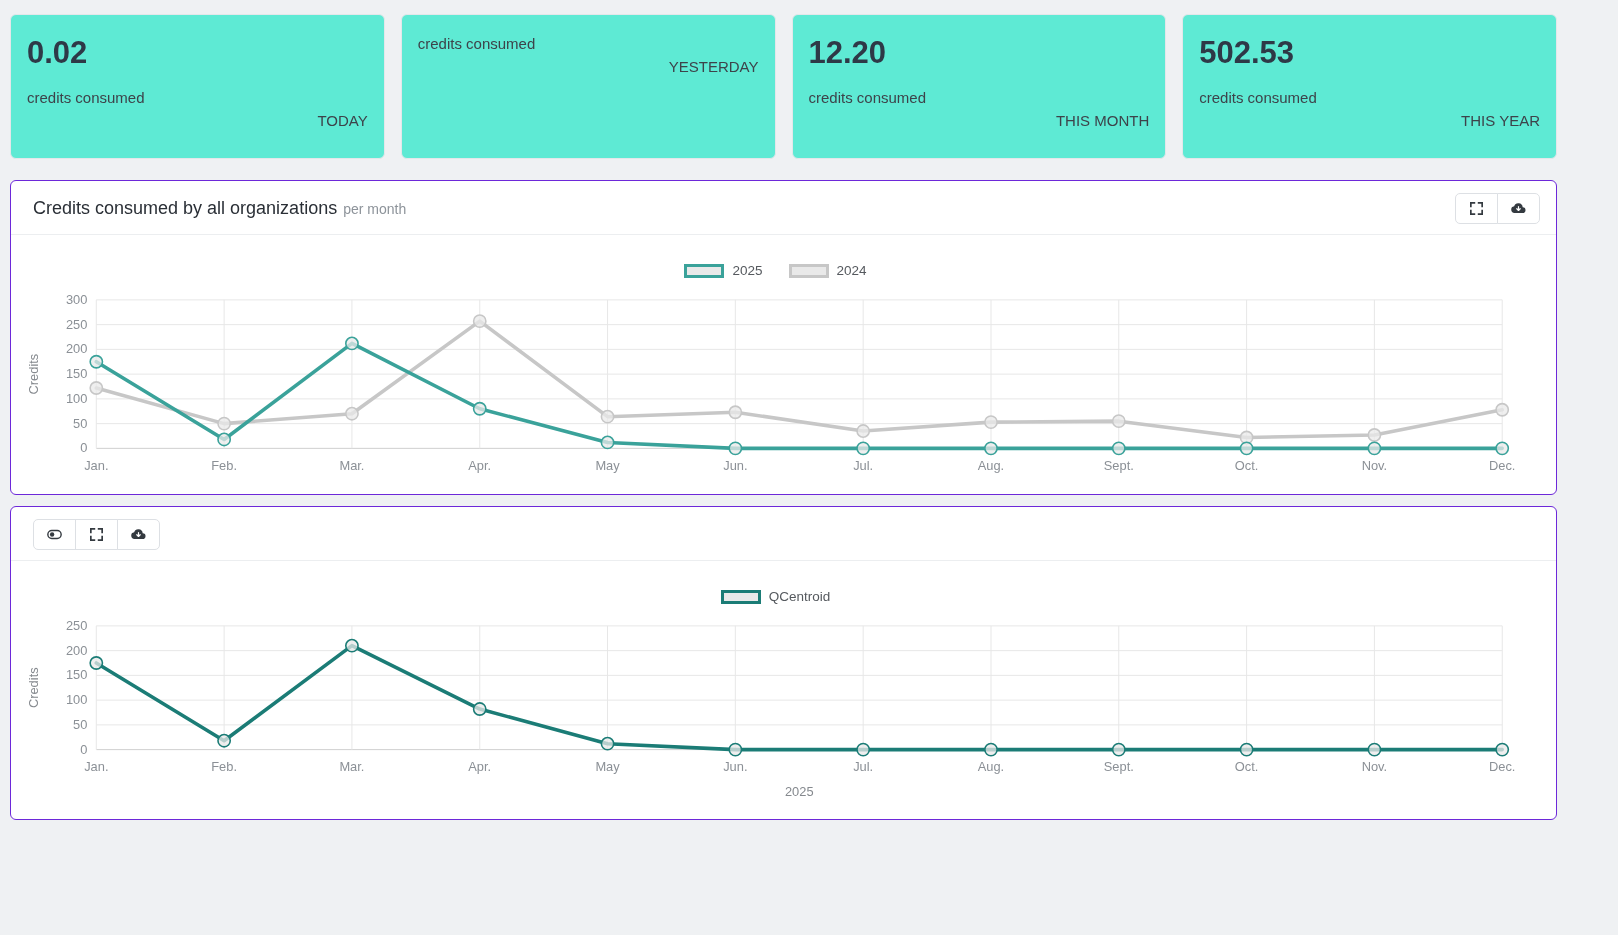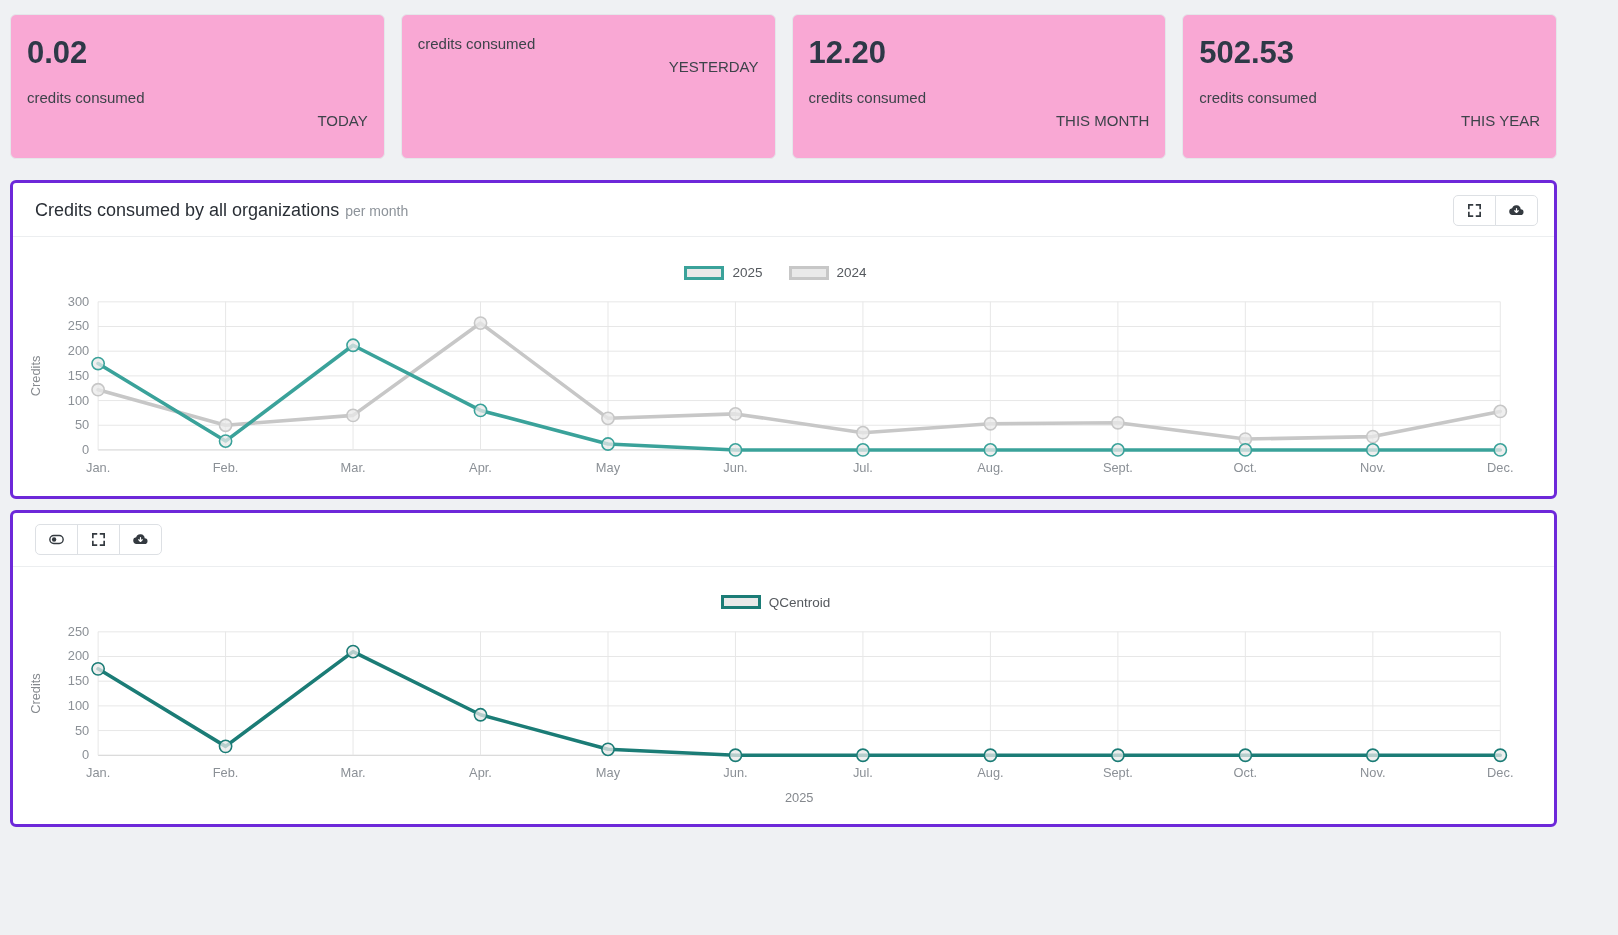--- a/index.html
+++ b/index.html
@@ -14,33 +14,33 @@
   .page-title {
     font-size: 27px;
     font-weight: 400;
     color: #23272d;
     margin-bottom: 27px;
     letter-spacing: .2px;
   }
   
   .stat-row { display: grid; grid-template-columns: repeat(4,1fr); gap: 16px; margin-bottom: 21px; }
   .stat-card {
-    background: #f9a8d4;
+    background: #5eead4;
     border: 1px solid #e4e7ea;
     border-radius: 6px;
     padding: 20px 16px 18px 16px;
     height: 145px;
   }
   .stat-value { font-size: 31px; font-weight: 700; color: #2e3947; margin-bottom: 18px; }
   .stat-label { font-size: 15px; color: #3d434a; margin-bottom: 6px; }
   .stat-period { font-size: 15px; color: #3d434a; text-align: right; }
   
   .panel {
     background: #ffffff;
-    border: 3px solid #6d28d9;
+    border: 1px solid #6d28d9;
     border-radius: 6px;
     margin-bottom: 11px;
     overflow: hidden;
   }
   .panel-header {
     display: flex; align-items: center; justify-content: space-between;
     padding: 11px 16px 10px 22px;
     border-bottom: 1px solid #eceef0;
     min-height: 54px;
   }

